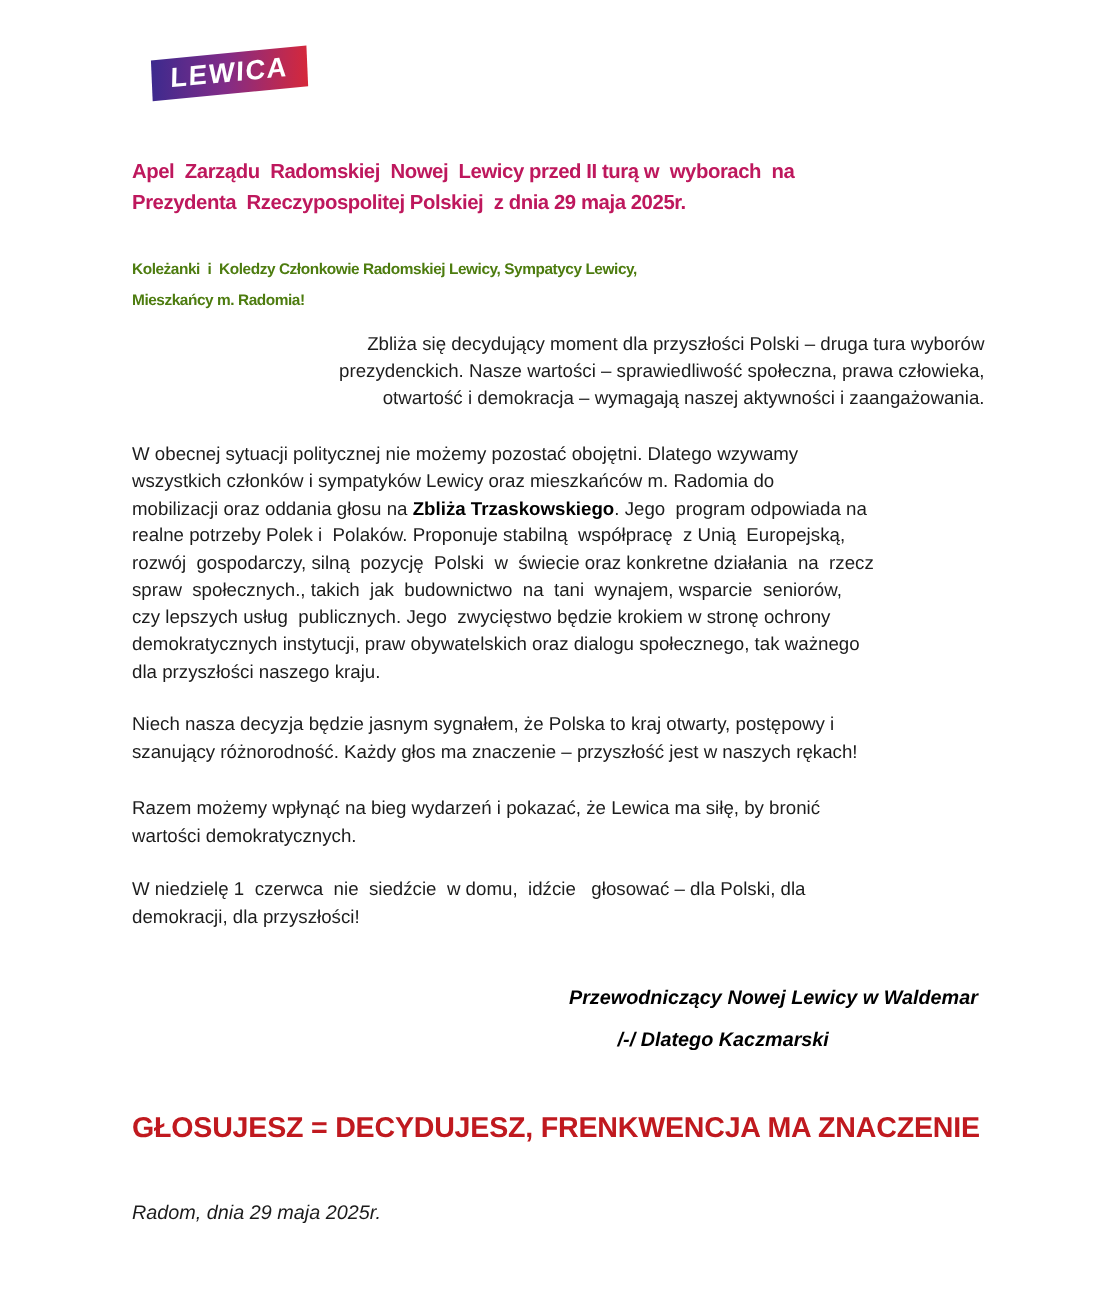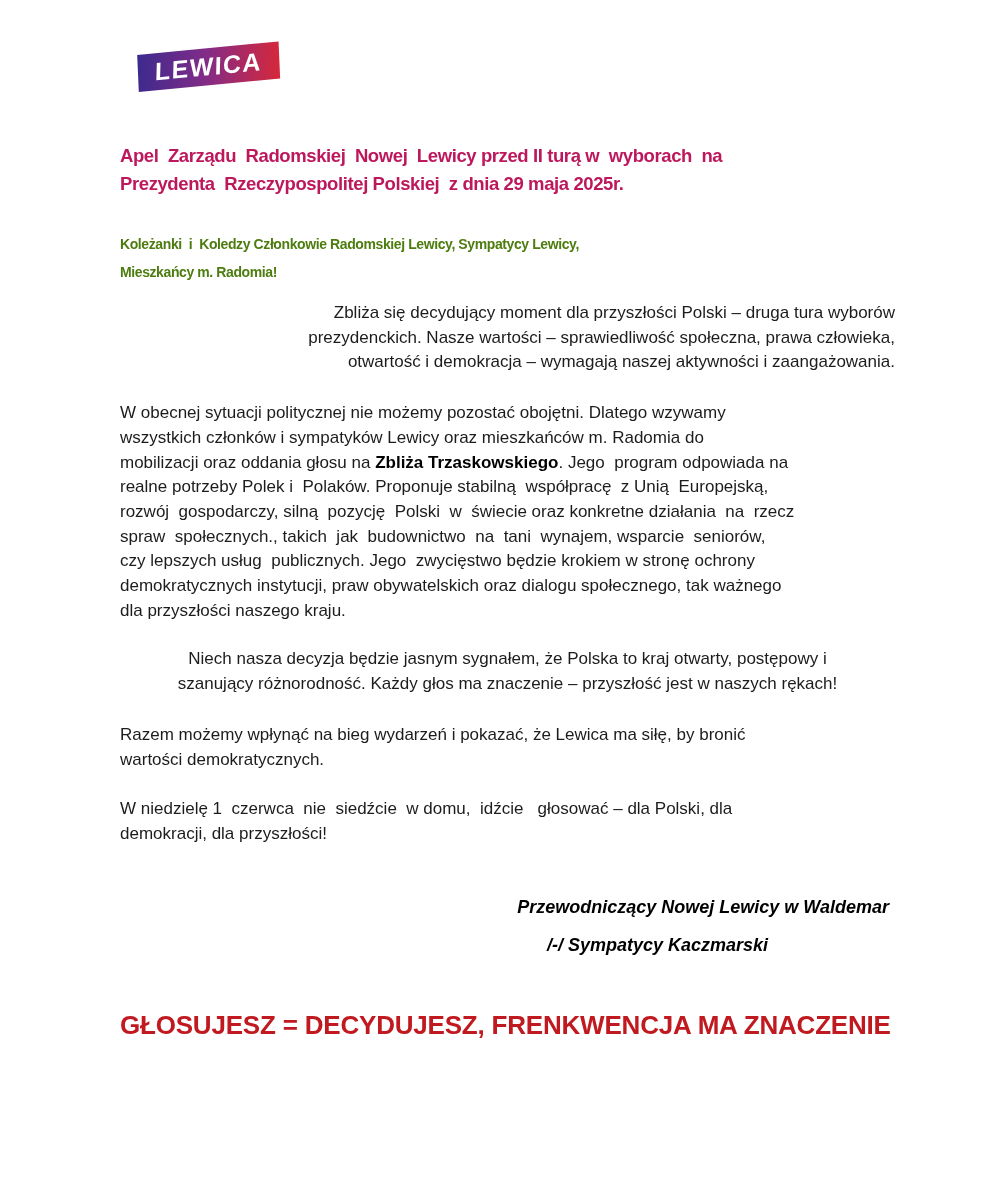--- a/index.html
+++ b/index.html
@@ -58,21 +58,21 @@
     white-space: pre-wrap;
   }
   .body-para {
     font-size: 17px;
     line-height: 24.7px;
     color: #1c1c1c;
     white-space: pre-wrap;
   }
   .p1 { margin-top: 15px; text-align: right; }
   .p2 { margin-top: 26px; }
-  .p3 { margin-top: 24px; text-align: center; }
+  .p3 { margin-top: 24px; }
   .p4 { margin-top: 26px; }
   .p5 { margin-top: 25px; }
   .bold-inline { font-weight: 700; color: #000000; }
   .sig-role {
     margin-top: 48px;
     font-size: 18px;
     font-weight: 700;
     font-style: italic;
     line-height: 25px;
     color: #000000;
@@ -141,19 +141,20 @@
 szanujący różnorodność. Każdy głos ma znaczenie – przyszłość jest w naszych rękach!</p>
 
     <p class="body-para p4">Razem możemy wpłynąć na bieg wydarzeń i pokazać, że Lewica ma siłę, by bronić
 wartości demokratycznych.</p>
 
     <p class="body-para p5">W niedzielę 1  czerwca  nie  siedźcie  w domu,  idźcie   głosować – dla Polski, dla
 demokracji, dla przyszłości!</p>
 
     <p class="sig-role">Przewodniczący Nowej Lewicy w Waldemar</p>
 
-    <p class="sig-name">/-/ Sympatycy Kaczmarski</p>
+    <p class="sig-name">/-/ Dlatego Kaczmarski</p>
 
     <p class="slogan">GŁOSUJESZ = DECYDUJESZ, FRENKWENCJA MA ZNACZENIE</p>
 
+    <p class="date-line">Radom, dnia 29 maja 2025r.</p>
 
   </div>
 </div>
 
 </body></html>

